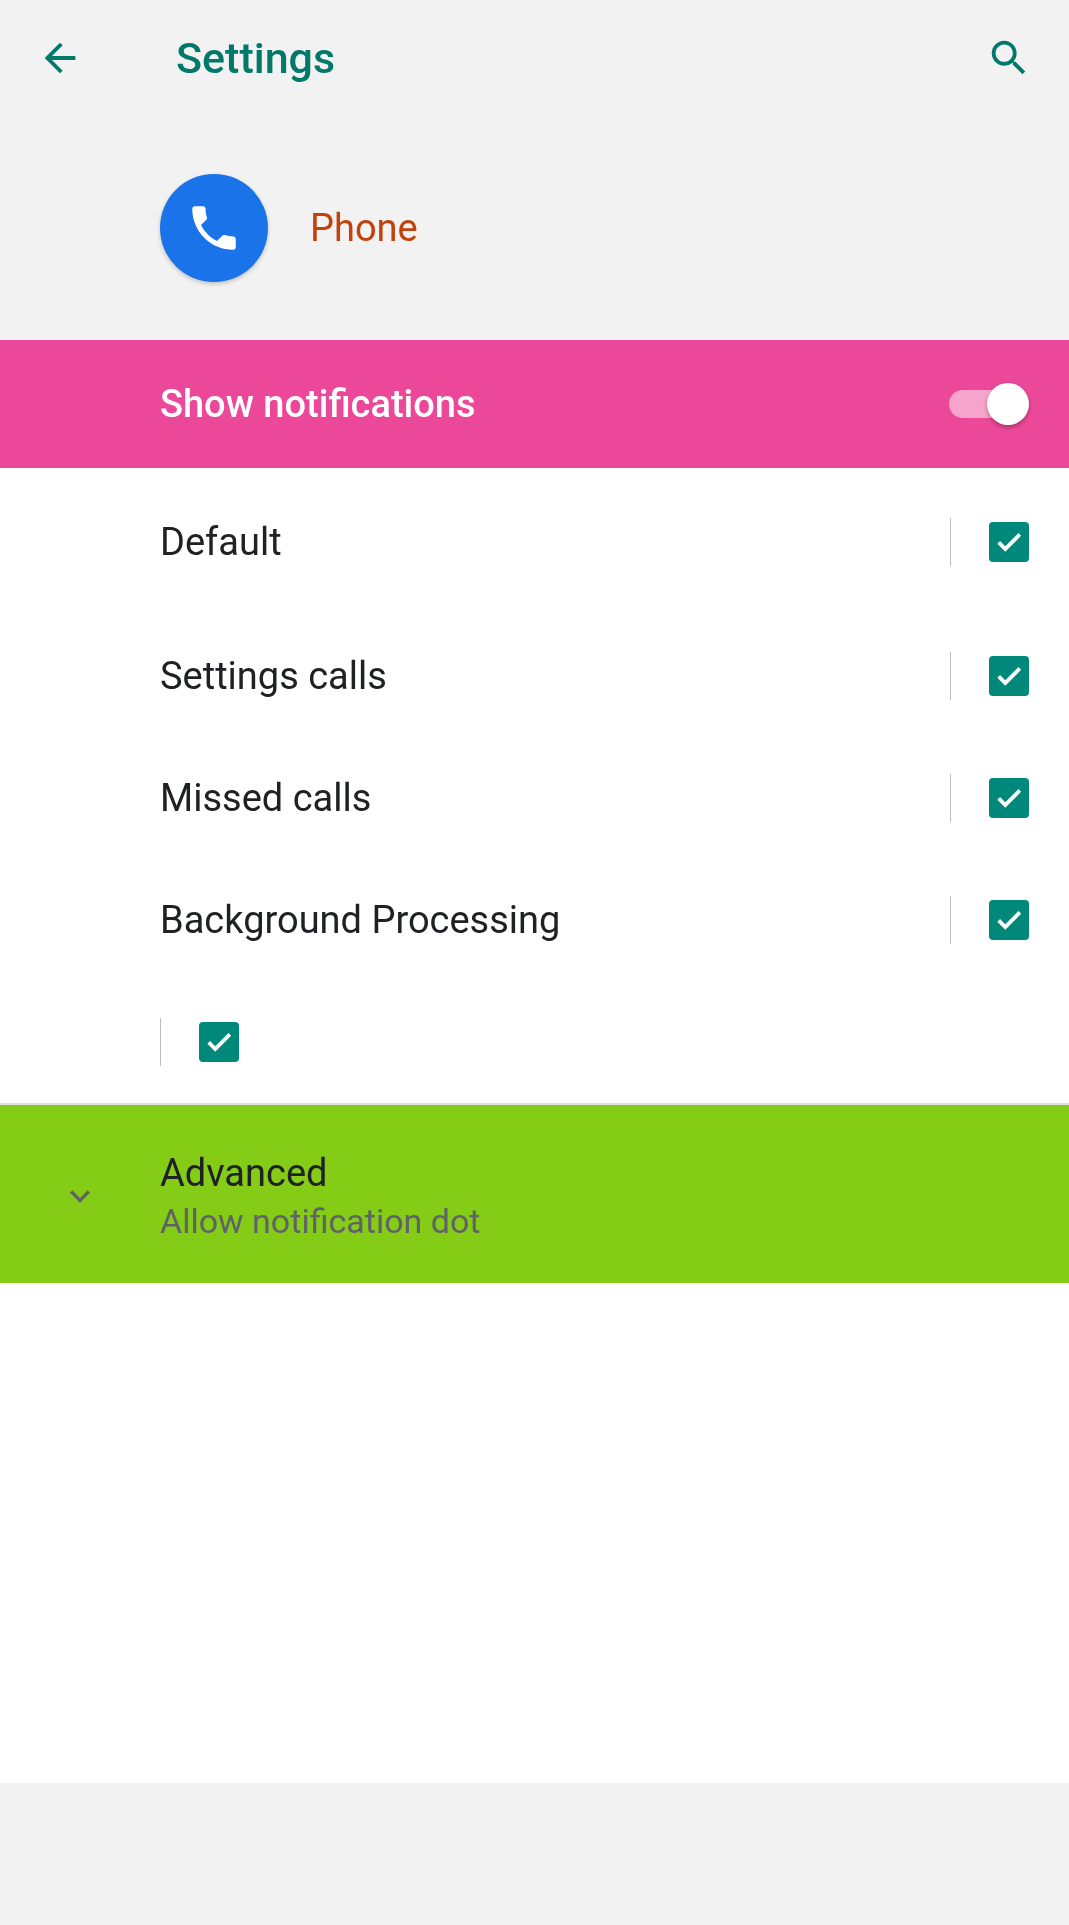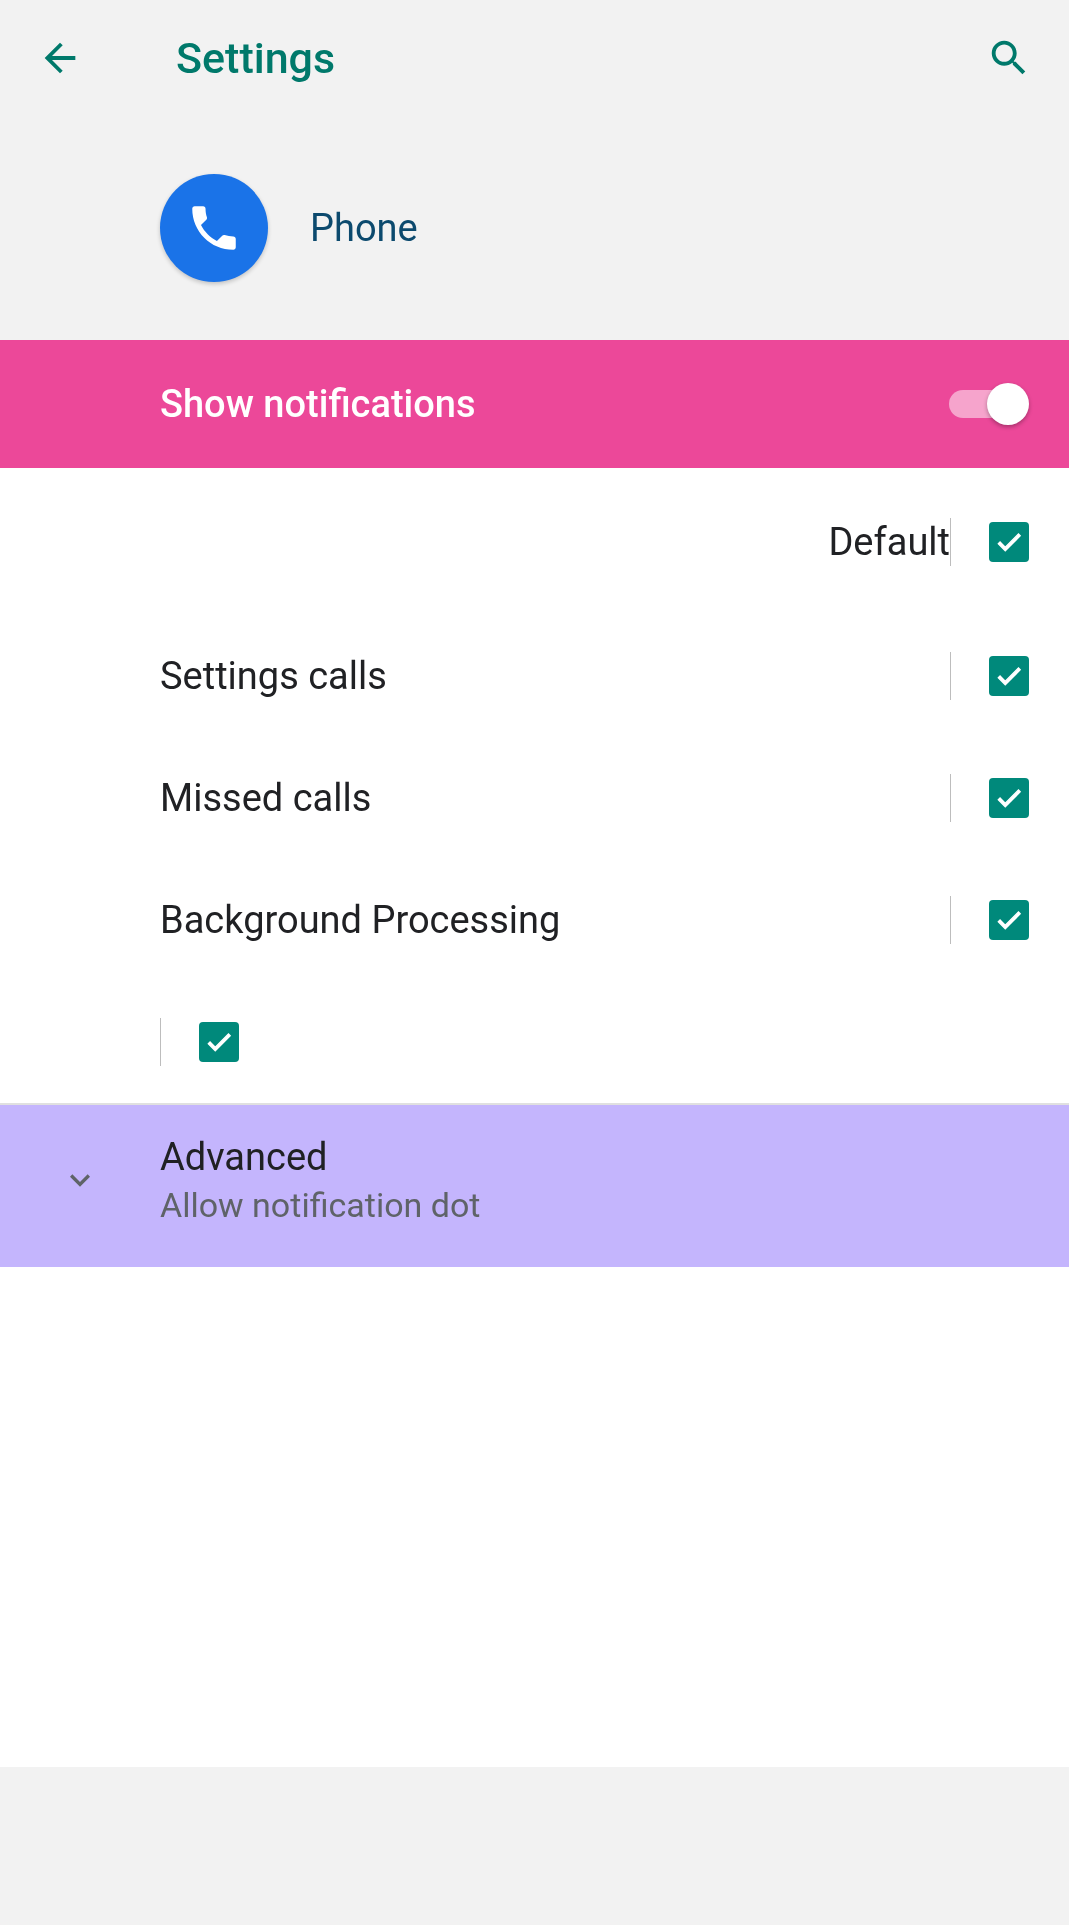--- a/index.html
+++ b/index.html
@@ -55,21 +55,21 @@
       height: 108px;
       border-radius: 50%;
       background: #1a73e8;
       display: flex;
       align-items: center;
       justify-content: center;
       box-shadow: 0 2px 4px rgba(0,0,0,0.2);
     }
     .app-name {
       font-size: 38px;
-      color: #0c4a6e;
+      color: #c2410c;
       margin-left: 42px;
     }
     .banner {
       background: #ec4899;
       height: 128px;
       display: flex;
       align-items: center;
       padding: 0 40px 0 160px;
     }
     .banner-text {
@@ -108,21 +108,20 @@
     }
     .item {
       height: 122px;
       display: flex;
       align-items: center;
       padding: 0 40px 0 160px;
       cursor: pointer;
     }
     .items-container .item:first-child {
       height: 147px;
-      text-align: right;
     }
     .item-label {
       font-size: 38px;
       color: #202124;
       flex: 1;
     }
     .item-divider {
       width: 1px;
       height: 48px;
       background: #bdbdbd;
@@ -136,24 +135,24 @@
       display: flex;
       align-items: center;
       justify-content: center;
       cursor: pointer;
     }
     .section-divider {
       height: 2px;
       background: #e0e0e0;
     }
     .advanced-section {
-      background: #c4b5fd;
-      display: flex;
-      align-items: center;
-      padding: 30px 40px 42px 0;
+      background: #84cc16;
+      display: flex;
+      align-items: center;
+      padding: 46px 40px 42px 0;
       cursor: pointer;
     }
     .expand-icon {
       width: 160px;
       display: flex;
       align-items: center;
       justify-content: center;
     }
     .advanced-content {
       flex: 1;

